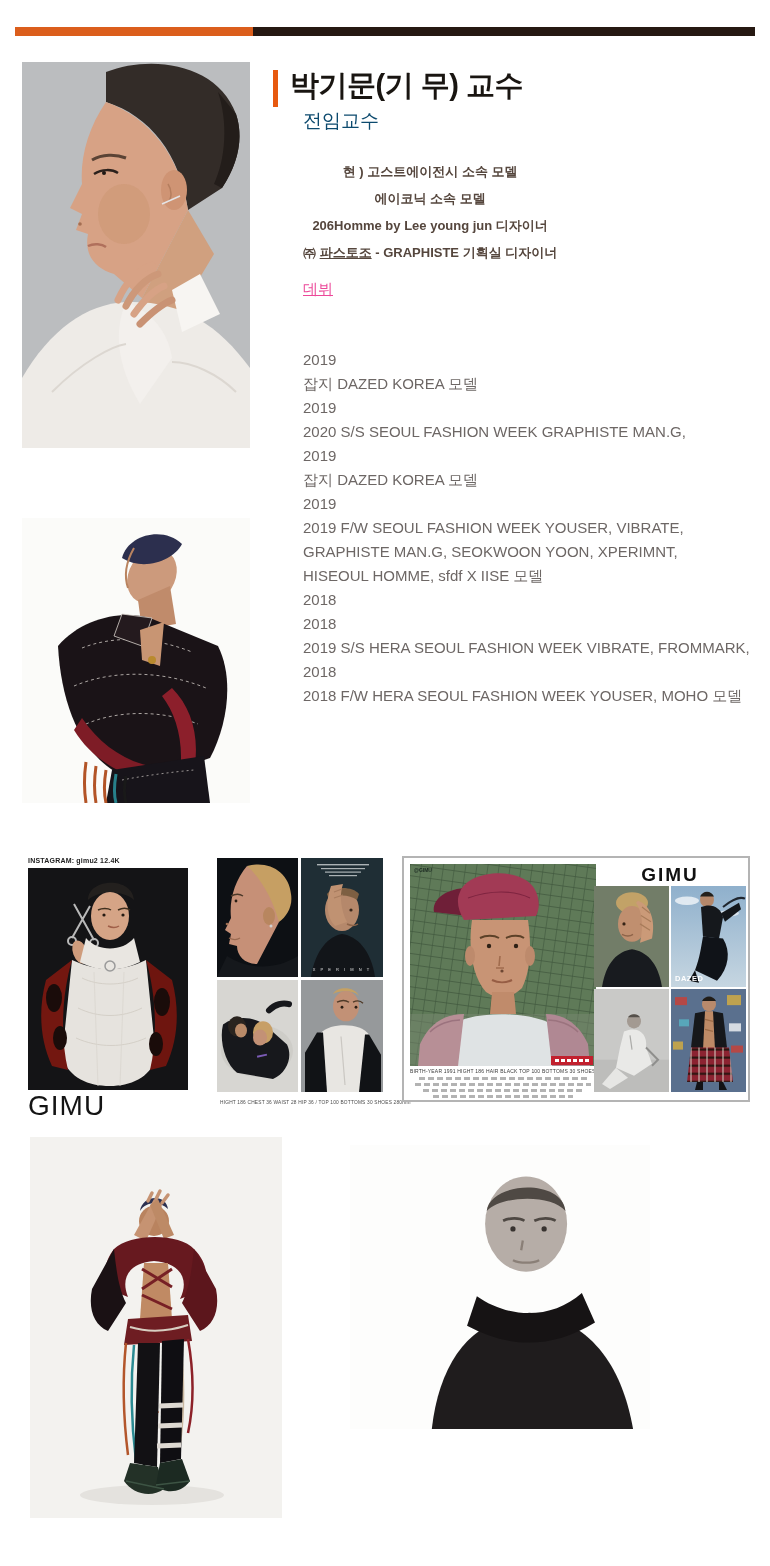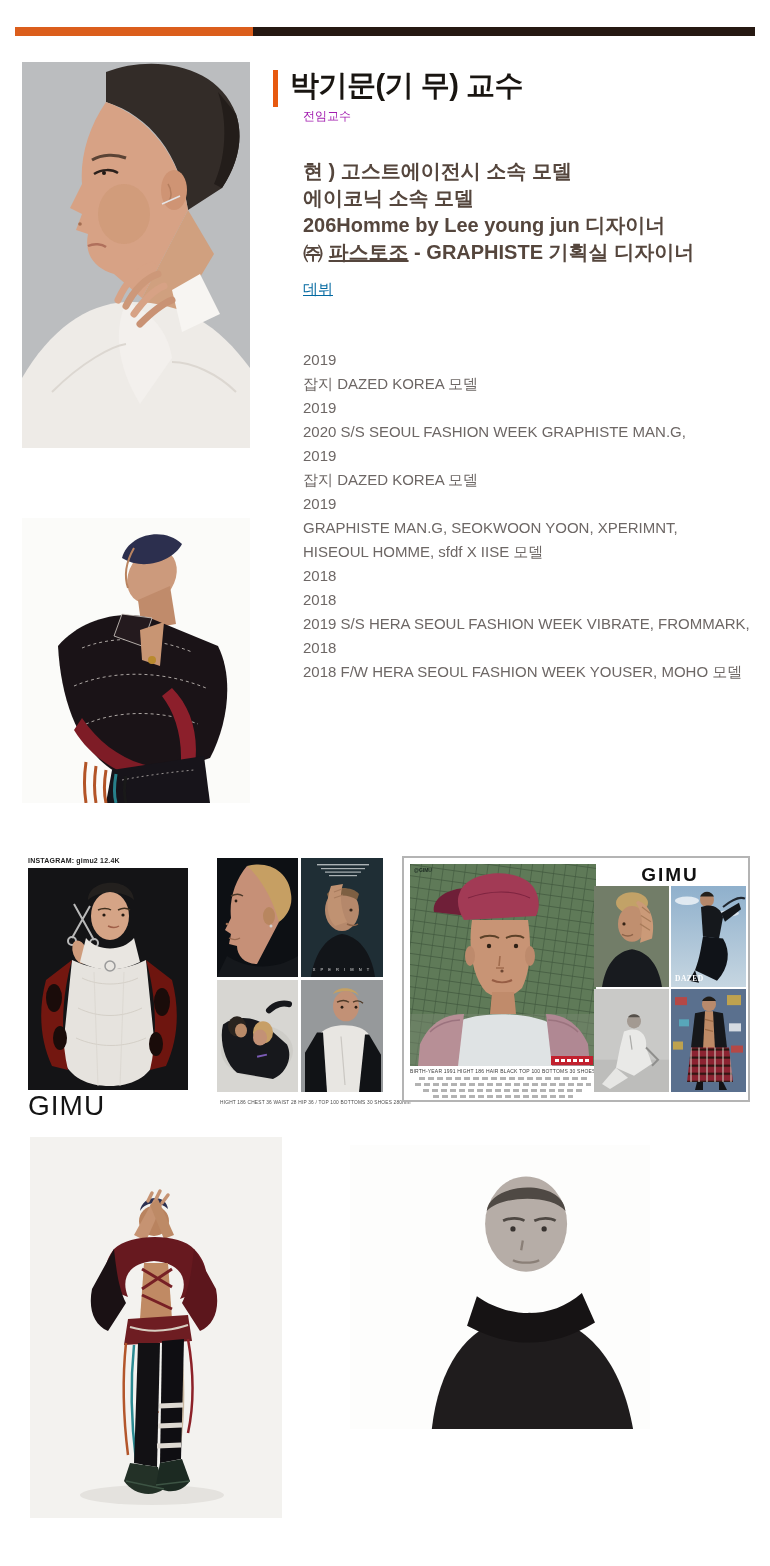--- a/index.html
+++ b/index.html
@@ -5,25 +5,25 @@
   html,body{margin:0;padding:0;background:#ffffff;}
   #page{position:relative;width:761px;height:1566px;background:#ffffff;overflow:hidden;
         font-family:"Liberation Sans","DejaVu Sans",sans-serif;}
   
   .topbar{position:absolute;top:27px;left:15px;width:740px;height:9px;display:flex;}
   .topbar .seg-orange{width:238px;height:100%;background:#db5e1c;}
   .topbar .seg-dark{flex:1;height:100%;background:#261812;}
   
   .accent-bar{position:absolute;left:273px;top:70px;width:5px;height:37px;background:#e7590f;}
   .page-title{position:absolute;left:290px;top:66px;font-size:29px;font-weight:bold;color:#191511;letter-spacing:-0.5px;}
-  .page-subtitle{position:absolute;left:303px;top:108px;font-size:12px;color:#a21caf;}
-  
-  .roles{position:absolute;left:303px;top:158px;font-size:20px;font-weight:bold;color:#55463d;line-height:27px;}
+  .page-subtitle{position:absolute;left:303px;top:108px;font-size:19px;color:#0c4a6e;}
+  
+  .roles{position:absolute;left:303px;top:158px;font-size:13px;font-weight:bold;color:#55463d;line-height:27px;text-align:center;}
   .roles .ul{text-decoration:underline;}
-  .debut{position:absolute;left:303px;top:276px;font-size:15px;color:#0369a1;line-height:25px;text-decoration:underline;}
+  .debut{position:absolute;left:303px;top:276px;font-size:15px;color:#ec4899;line-height:25px;text-decoration:underline;}
   .career{position:absolute;left:303px;top:348px;font-size:15px;color:#6d6765;line-height:24px;}
   
   .ph{position:absolute;overflow:hidden;}
   .ph svg{display:block;width:100%;height:100%;}
   #photo-1{left:22px;top:62px;width:228px;height:386px;}
   #photo-2{left:22px;top:518px;width:228px;height:285px;}
   
   .ig-caption{position:absolute;left:28px;top:857px;width:162px;font-size:7px;font-weight:bold;color:#222;letter-spacing:.2px;}
   #card1-photo{left:28px;top:868px;width:160px;height:222px;}
   .gimu-big{position:absolute;left:28px;top:1090px;font-size:28px;color:#141414;letter-spacing:1px;}
@@ -43,21 +43,21 @@
   .c3-specline{font-size:5px;color:#3a3a3a;letter-spacing:.2px;white-space:nowrap;}
   .micro{height:3px;background:repeating-linear-gradient(90deg,#8a8a8a 0 6px,rgba(0,0,0,0) 6px 9px);
          opacity:.65;margin:3px auto 0;}
   .c3-badge{position:absolute;left:147px;top:198px;width:42px;height:9px;background:#c2202e;z-index:3;
             display:flex;align-items:center;justify-content:center;}
   .c3-badge .bar{width:34px;height:2.5px;background:repeating-linear-gradient(90deg,#fff 0 4px,rgba(0,0,0,0) 4px 6px);}
   .c3-title{position:absolute;left:190px;top:6px;width:152px;text-align:center;font-size:19px;font-weight:bold;
             letter-spacing:2px;color:#111;}
   .c3grid{position:absolute;left:190px;top:28px;width:152px;height:206px;display:grid;
           grid-template-columns:75px 75px;grid-template-rows:101px 103px;gap:2px;}
-  .c3grid .ph{position:relative;font-family:Liberation Serif, serif;}
+  .c3grid .ph{position:relative;}
   .dazed{position:absolute;left:4px;bottom:4px;font-size:7.5px;font-weight:bold;color:#fff;letter-spacing:.5px;}
   .xper{position:absolute;left:0;bottom:5px;width:100%;text-align:center;font-size:4px;color:rgba(255,255,255,.85);letter-spacing:2px;}
   
   #photo-3{left:30px;top:1137px;width:252px;height:381px;}
   .bgrid{position:absolute;left:350px;top:1145px;width:396px;height:372px;display:grid;
          grid-template-columns:192px 192px;grid-template-rows:182px 182px;gap:8px 12px;}
 </style>
 </head>
 <body>
 
@@ -176,20 +176,21 @@
   </div>
 
   <div class="career">
     <div>2019</div>
     <div>잡지 DAZED KOREA 모델</div>
     <div>2019</div>
     <div>2020 S/S SEOUL FASHION WEEK GRAPHISTE MAN.G,</div>
     <div>2019</div>
     <div>잡지 DAZED KOREA 모델</div>
     <div>2019</div>
+    <div>2019 F/W SEOUL FASHION WEEK YOUSER, VIBRATE,</div>
     <div>GRAPHISTE MAN.G, SEOKWOON YOON, XPERIMNT,</div>
     <div>HISEOUL HOMME, sfdf X IISE 모델</div>
     <div>2018</div>
     <div>2018</div>
     <div>2019 S/S HERA SEOUL FASHION WEEK VIBRATE, FROMMARK,</div>
     <div>2018</div>
     <div>2018 F/W HERA SEOUL FASHION WEEK YOUSER, MOHO 모델</div>
   </div>
 
   <div class="ig-caption">INSTAGRAM: gimu2  12.4K</div>

